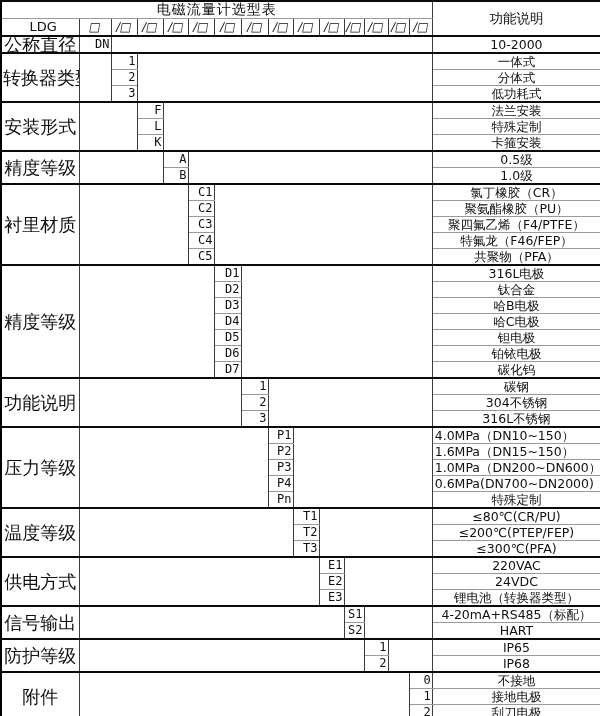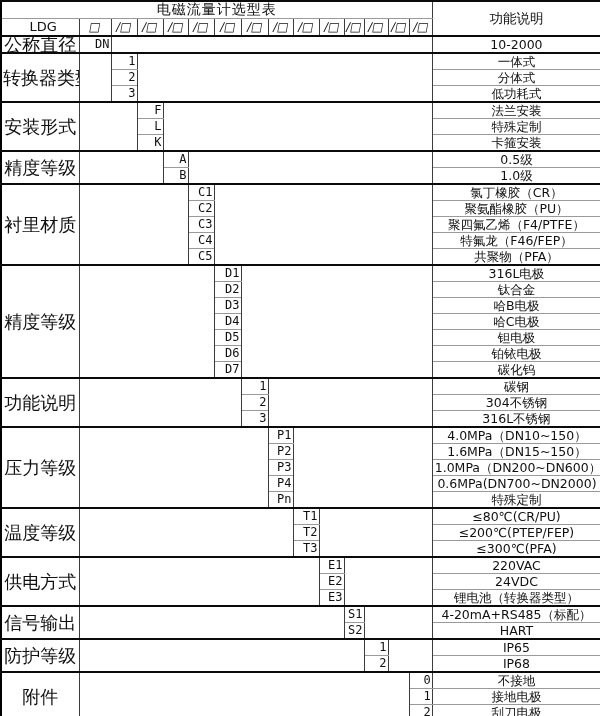--- a/index.html
+++ b/index.html
@@ -13,21 +13,21 @@
      overflow:hidden;white-space:nowrap;
      border-top:1px solid #9a9a9a;border-bottom:1px solid #9a9a9a;
      border-left:1px solid #3c3c3c;border-right:1px solid #3c3c3c;}
   tr.gt > td{border-top:2px solid #0a0a0a;}
   td.title{font-size:14px;letter-spacing:1px;}
   td.fhead{font-size:13.5px;}
   td.ldg{text-align:center;padding-left:7px;font-size:13px;}
   td.lab{font-size:18px;}
   td.code{font-size:12px;font-family:"DejaVu Sans Mono","DejaVu Sans",sans-serif;text-align:right;}
   td.desc{font-size:12.5px;}
-  td.desc.dl{text-align:center;padding-left:2px;}
+  td.desc.dl{text-align:left;padding-left:2px;}
   td.slotc span{display:inline-block;transform:skewX(-10deg);font-size:12px;}
 </style>
 </head>
 <body>
 
 <div class="page">
 <table>
 <colgroup>
 <col style="width:78px">
         <col style="width:32px">

